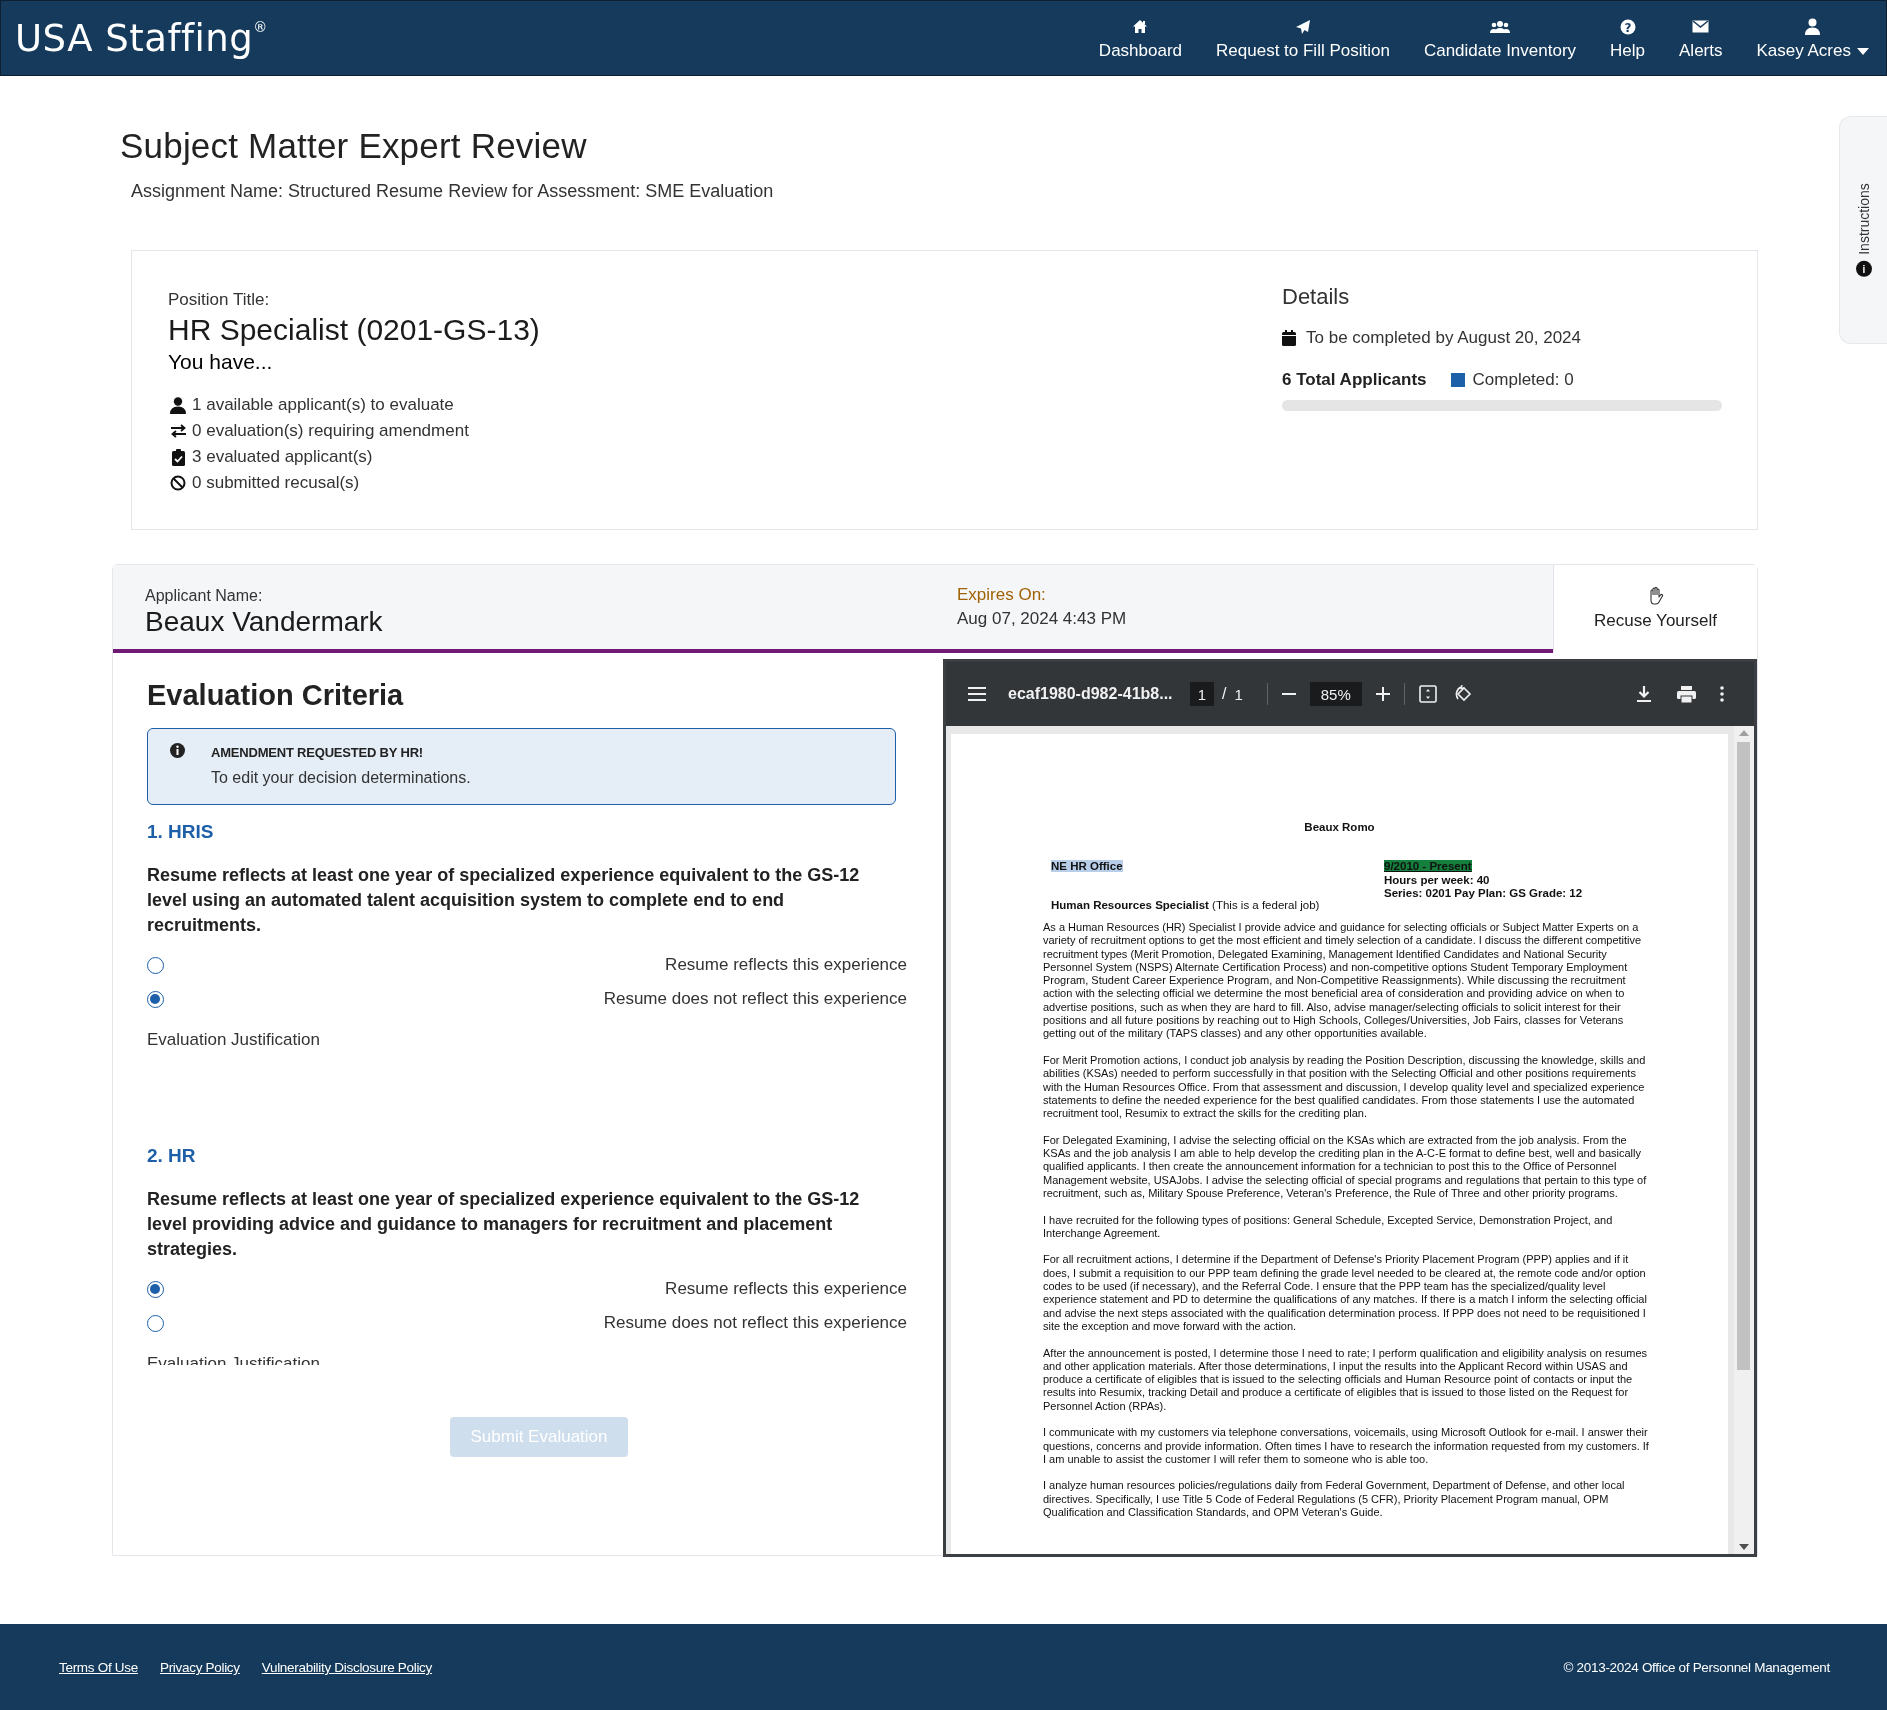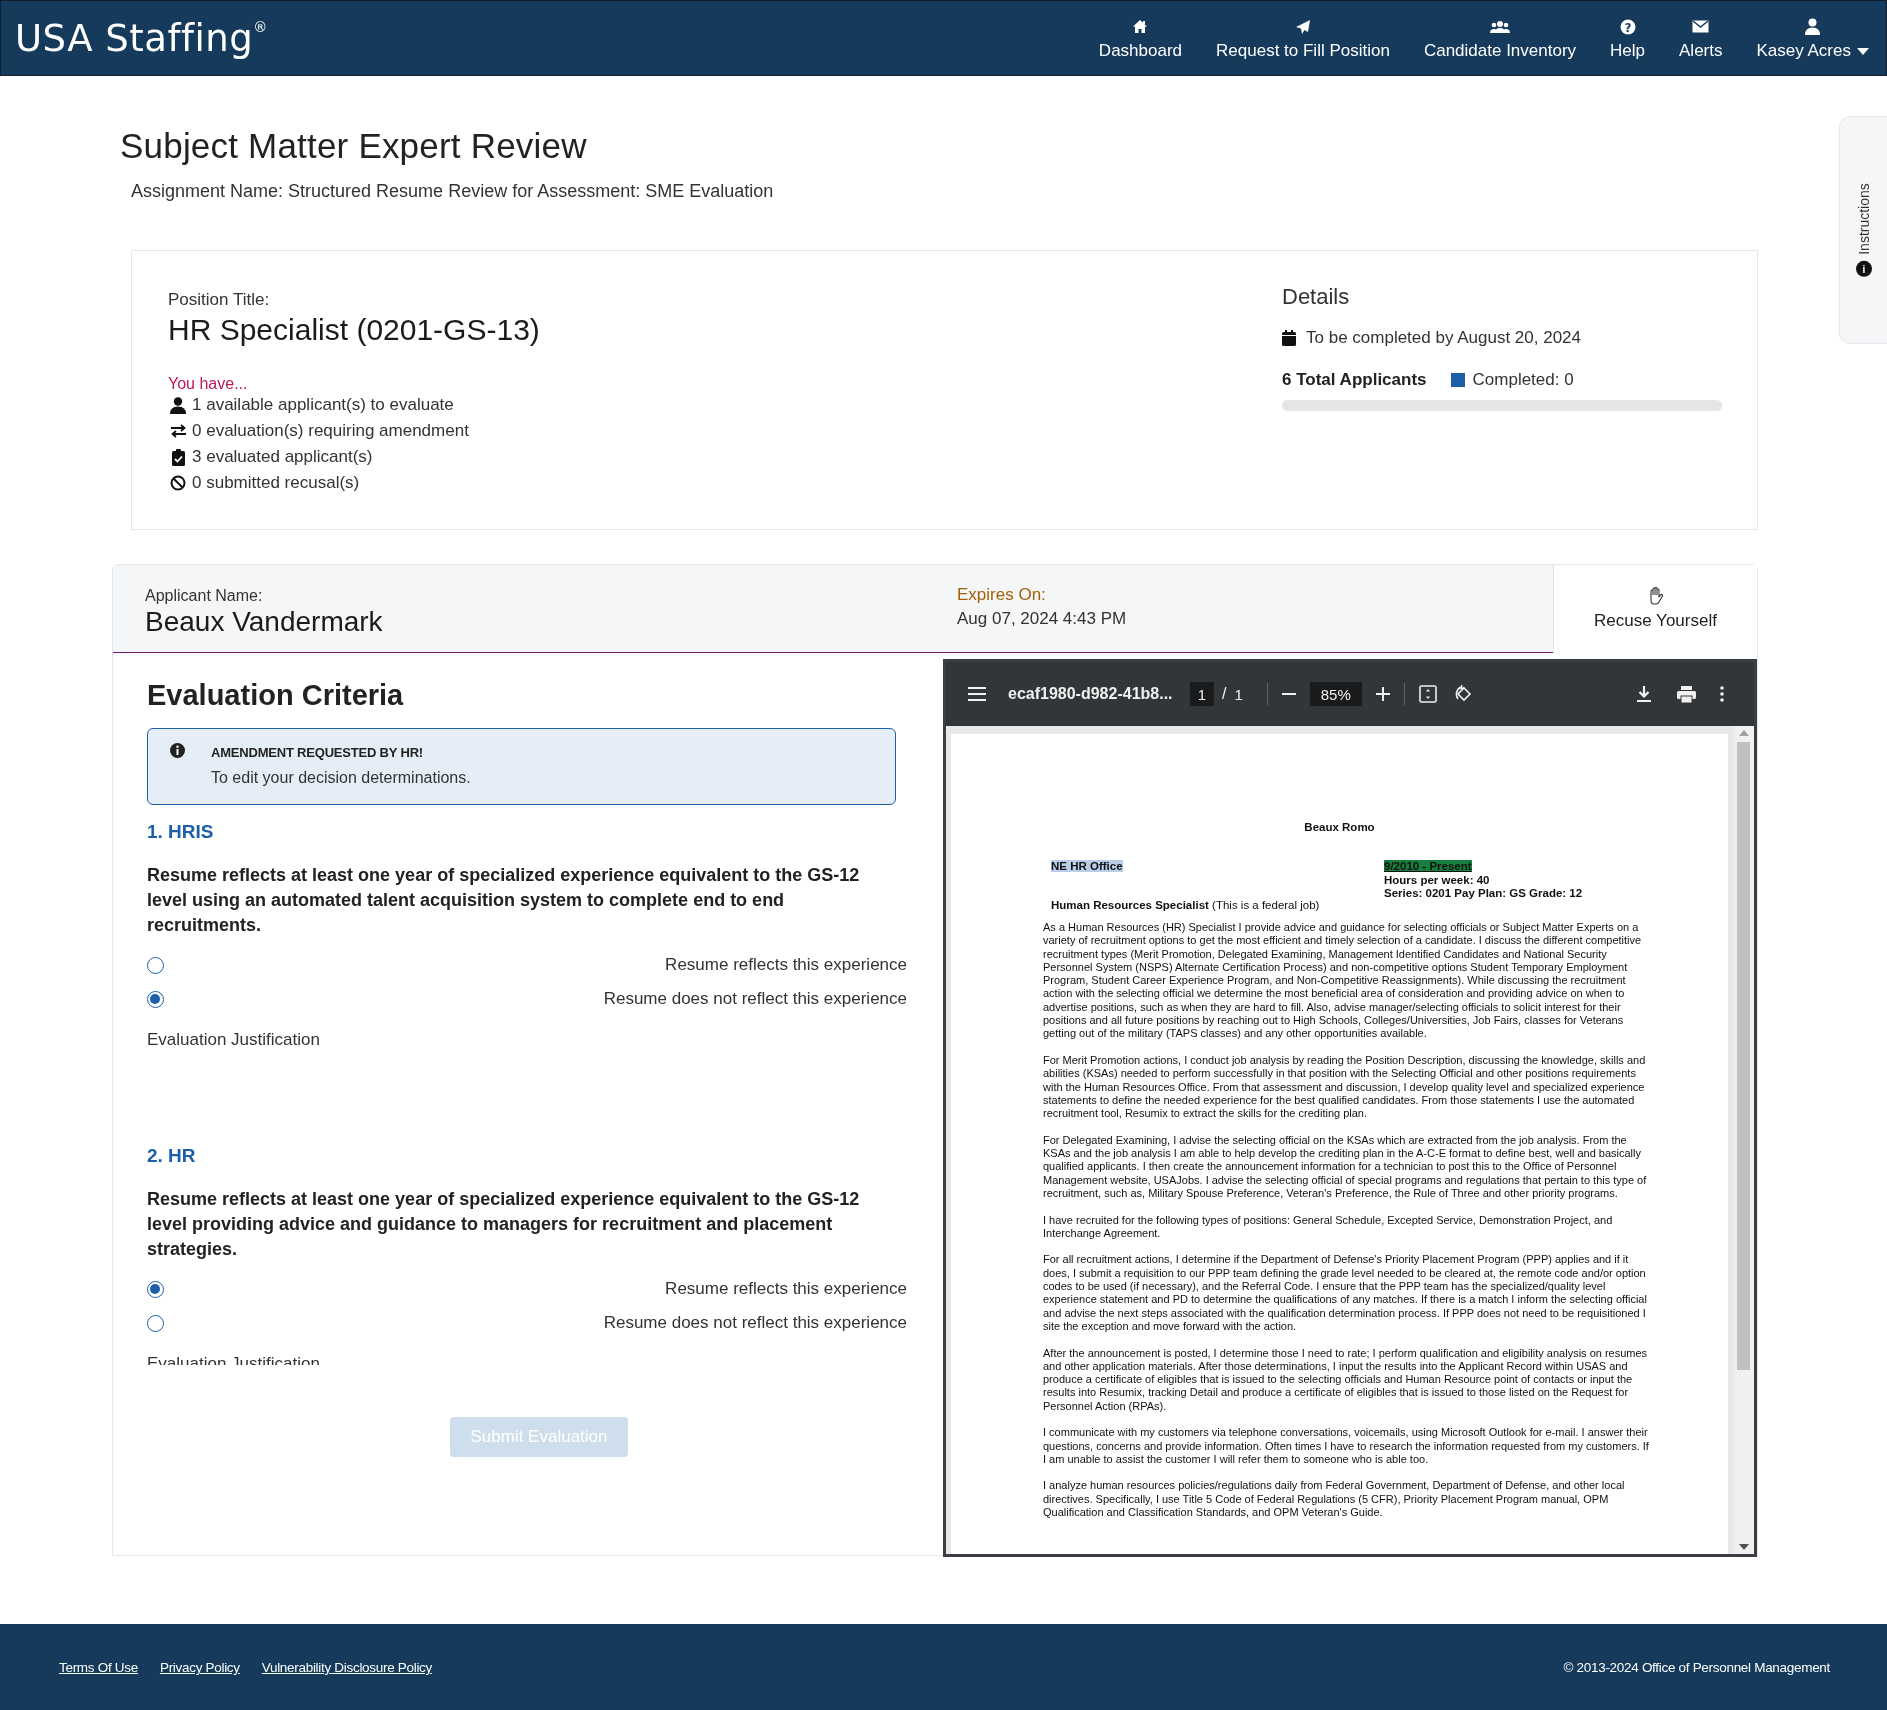--- a/index.html
+++ b/index.html
@@ -23,38 +23,38 @@
   .instr-inner span.t { font-size: 14px; color: #333; }
 
   
   .page-title { position: absolute; left: 120px; top: 126px; font-size: 35px; color: #222; font-weight: normal; letter-spacing: 0.2px; }
   .assignment { position: absolute; left: 131px; top: 181px; font-size: 18px; color: #333; }
 
   
   .pos-card { position: absolute; left: 131px; top: 250px; width: 1627px; height: 280px; border: 1px solid #e3e6ea; background: #fff; }
   .pos-label { position: absolute; left: 36px; top: 39px; font-size: 17px; color: #333; }
   .pos-title { position: absolute; left: 36px; top: 62px; font-size: 30px; color: #1b1b1b; }
-  .you-have { position: absolute; left: 36px; top: 124px; font-size: 16px; color: #be185d; }
+  .you-have { position: absolute; left: 36px; top: 99px; font-size: 21px; color: #000000; }
   .stat-list { position: absolute; left: 36px; top: 141px; list-style: none; }
   .stat-list li { display: flex; align-items: center; font-size: 17px; color: #333; height: 26px; }
   .stat-list li .si { width: 20px; height: 20px; display: flex; align-items: center; justify-content: center; margin-right: 4px; }
 
   .details-title { position: absolute; left: 1150px; top: 33px; font-size: 22px; color: #333; }
   .due { position: absolute; left: 1150px; top: 77px; display: flex; align-items: center; font-size: 17px; color: #333; }
   .due .si { margin-right: 10px; display: flex; }
   .tot-row { position: absolute; left: 1150px; top: 119px; display: flex; align-items: center; font-size: 17px; }
   .tot-row .tot { font-weight: bold; color: #222; margin-right: 24px; }
   .tot-row .sq { width: 14px; height: 14px; background: #1d5fa8; margin-right: 8px; }
   .tot-row .comp { color: #333; }
   .progress { position: absolute; left: 1150px; top: 149px; width: 440px; height: 11px; background: #e5e5e5; border-radius: 6px; }
   .progress .fill { height: 100%; width: 0%; background: #1d5fa8; border-radius: 6px; }
 
   
   .app-card { position: absolute; left: 112px; top: 564px; width: 1646px; height: 992px; border: 1px solid #e3e6ea; background: #fff; border-radius: 6px 6px 0 0; }
-  .app-header { position: absolute; left: 0; top: 0; width: 1644px; height: 88px; background: #f5f6f8; border-bottom: 1px solid #701a75; }
+  .app-header { position: absolute; left: 0; top: 0; width: 1644px; height: 88px; background: #f5f6f8; border-bottom: 4px solid #701a75; }
   .app-label { position: absolute; left: 32px; top: 22px; font-size: 16px; color: #333; }
   .app-name { position: absolute; left: 32px; top: 41px; font-size: 28px; color: #1b1b1b; }
   .exp-label { position: absolute; left: 844px; top: 20px; font-size: 17px; color: #a16207; }
   .exp-val { position: absolute; left: 844px; top: 44px; font-size: 17px; color: #333; }
   .recuse { position: absolute; right: 0; top: 0; width: 204px; height: 88px; border-left: 1px solid #e1e4e8; background: #fff; display: flex; flex-direction: column; align-items: center; justify-content: center; cursor: pointer; }
   .recuse .ri { margin-bottom: 6px; display: flex; }
   .recuse .rl { font-size: 17px; color: #222; }
 
   
   .eval-pane { position: absolute; left: 0; top: 88px; width: 828px; height: 904px; }

